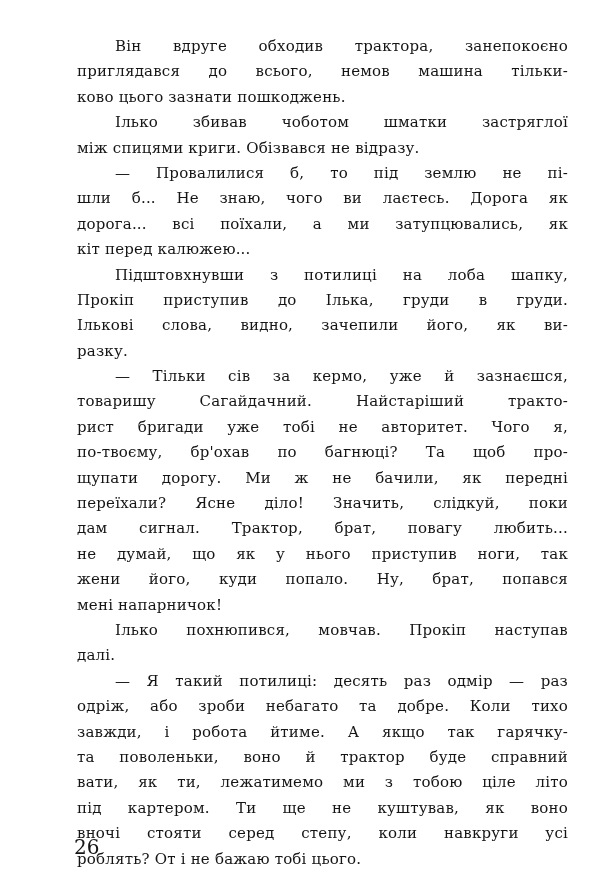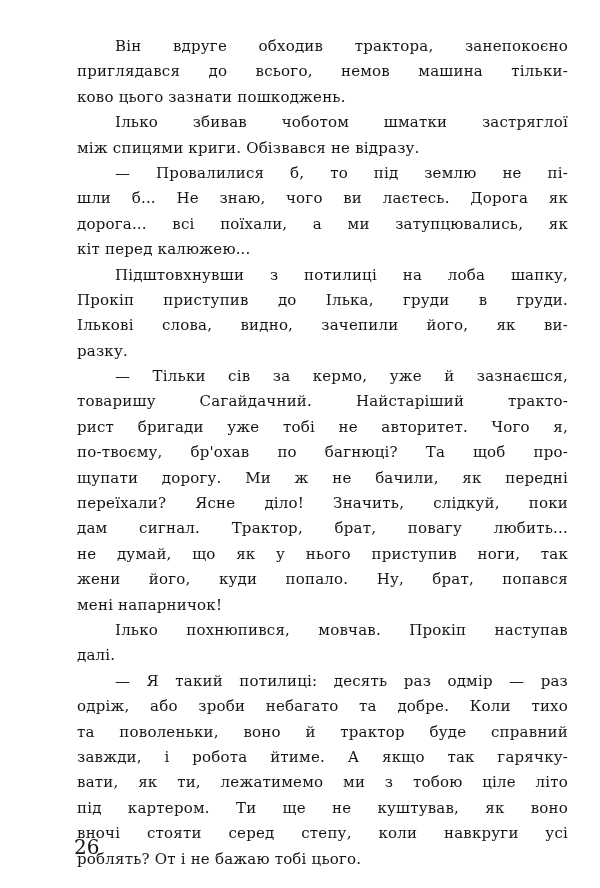--- a/index.html
+++ b/index.html
@@ -69,20 +69,20 @@
     <span class="line">щупати дорогу. Ми ж не бачили, як передні</span>
     <span class="line">переїхали? Ясне діло! Значить, слідкуй, поки</span>
     <span class="line">дам сигнал. Трактор, брат, повагу любить...</span>
     <span class="line">не думай, що як у нього приступив ноги, так</span>
     <span class="line">жени його, куди попало. Ну, брат, попався</span>
     <span class="line last">мені напарничок!</span>
     <span class="line indent">Ілько похнюпився, мовчав. Прокіп наступав</span>
     <span class="line last">далі.</span>
     <span class="line indent">— Я такий потилиці: десять раз одмір — раз</span>
     <span class="line">одріж, або зроби небагато та добре. Коли тихо</span>
+    <span class="line">завжди, і робота йтиме. А якщо так гарячку-</span>
     <span class="line">та поволеньки, воно й трактор буде справний</span>
-    <span class="line">завжди, і робота йтиме. А якщо так гарячку-</span>
     <span class="line">вати, як ти, лежатимемо ми з тобою ціле літо</span>
     <span class="line">під картером. Ти ще не куштував, як воно</span>
     <span class="line">вночі стояти серед степу, коли навкруги усі</span>
     <span class="line last">роблять? От і не бажаю тобі цього.</span>
   </div>
 <div class="page-number">26</div>
 
 </body></html>

